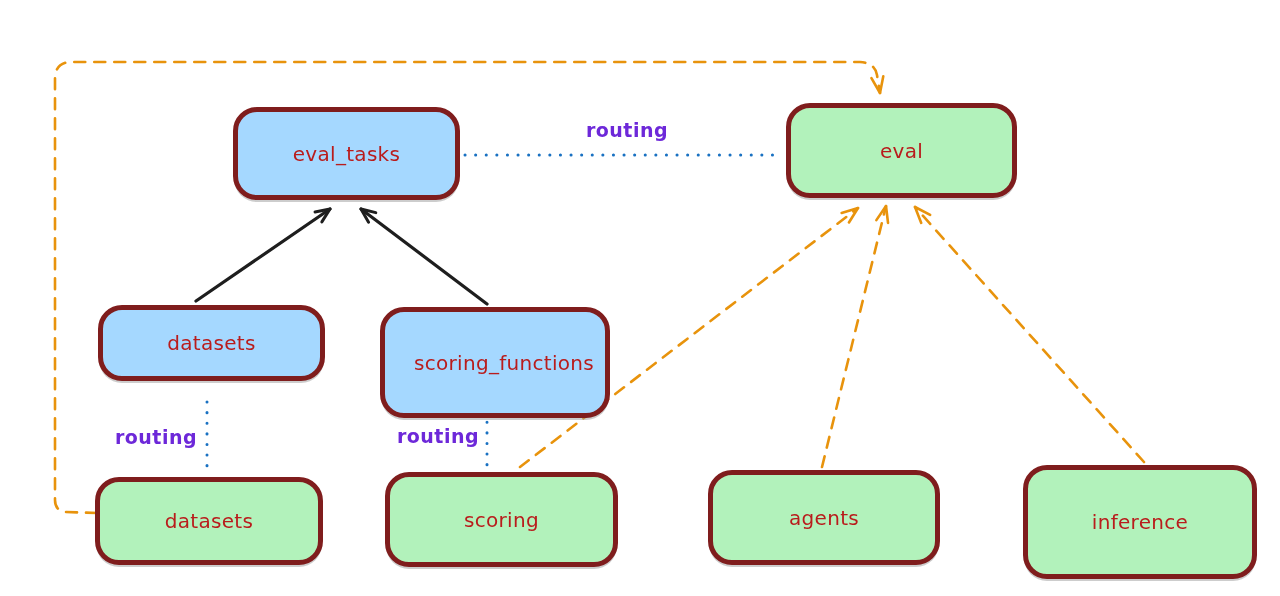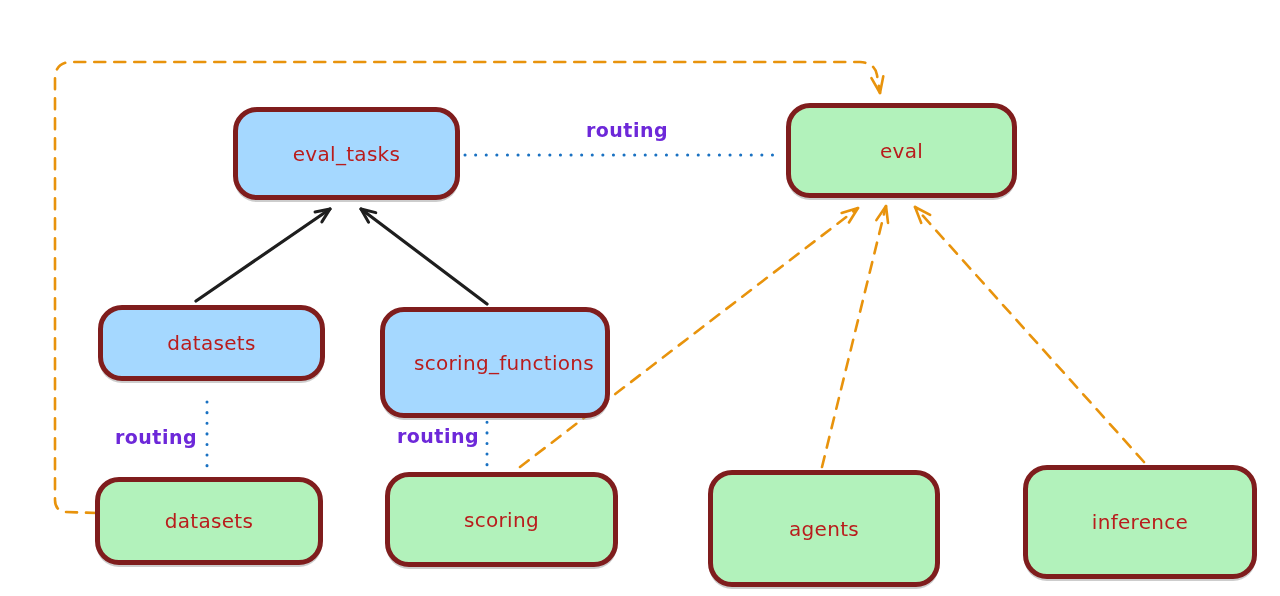--- a/index.html
+++ b/index.html
@@ -38,21 +38,21 @@
   }
   .node.blue  { background: #a5d8ff; }
   .node.green { background: #b2f2bb; }
 
   .n-eval_tasks        { left: 233px; top: 107px; width: 227px; height: 93px; }
   .n-eval              { left: 786px; top: 103px; width: 231px; height: 95px; }
   .n-datasets          { left:  98px; top: 305px; width: 227px; height: 76px; }
   .n-scoring_functions { left: 380px; top: 307px; width: 230px; height: 111px; padding-left: 18px; }
   .n-datasetio         { left:  95px; top: 477px; width: 228px; height: 88px; }
   .n-scoring           { left: 385px; top: 472px; width: 233px; height: 95px; }
-  .n-agents            { left: 708px; top: 470px; width: 232px; height: 117px; }
+  .n-agents            { left: 708px; top: 470px; width: 232px; height: 95px; }
   .n-inference         { left: 1023px; top: 465px; width: 234px; height: 114px; }
 
   .routing-label {
     position: absolute;
     transform: translate(-50%, -50%);
     color: #6d28d9;
     font-size: 19px;
     font-weight: 600;
     letter-spacing: 0.5px;
     white-space: nowrap;

